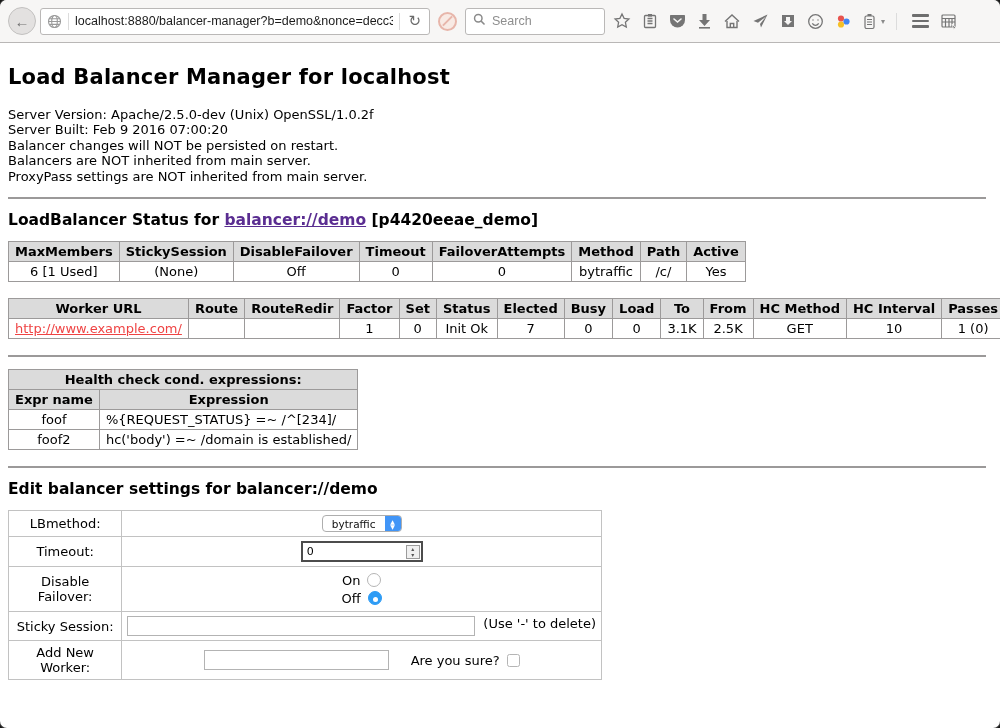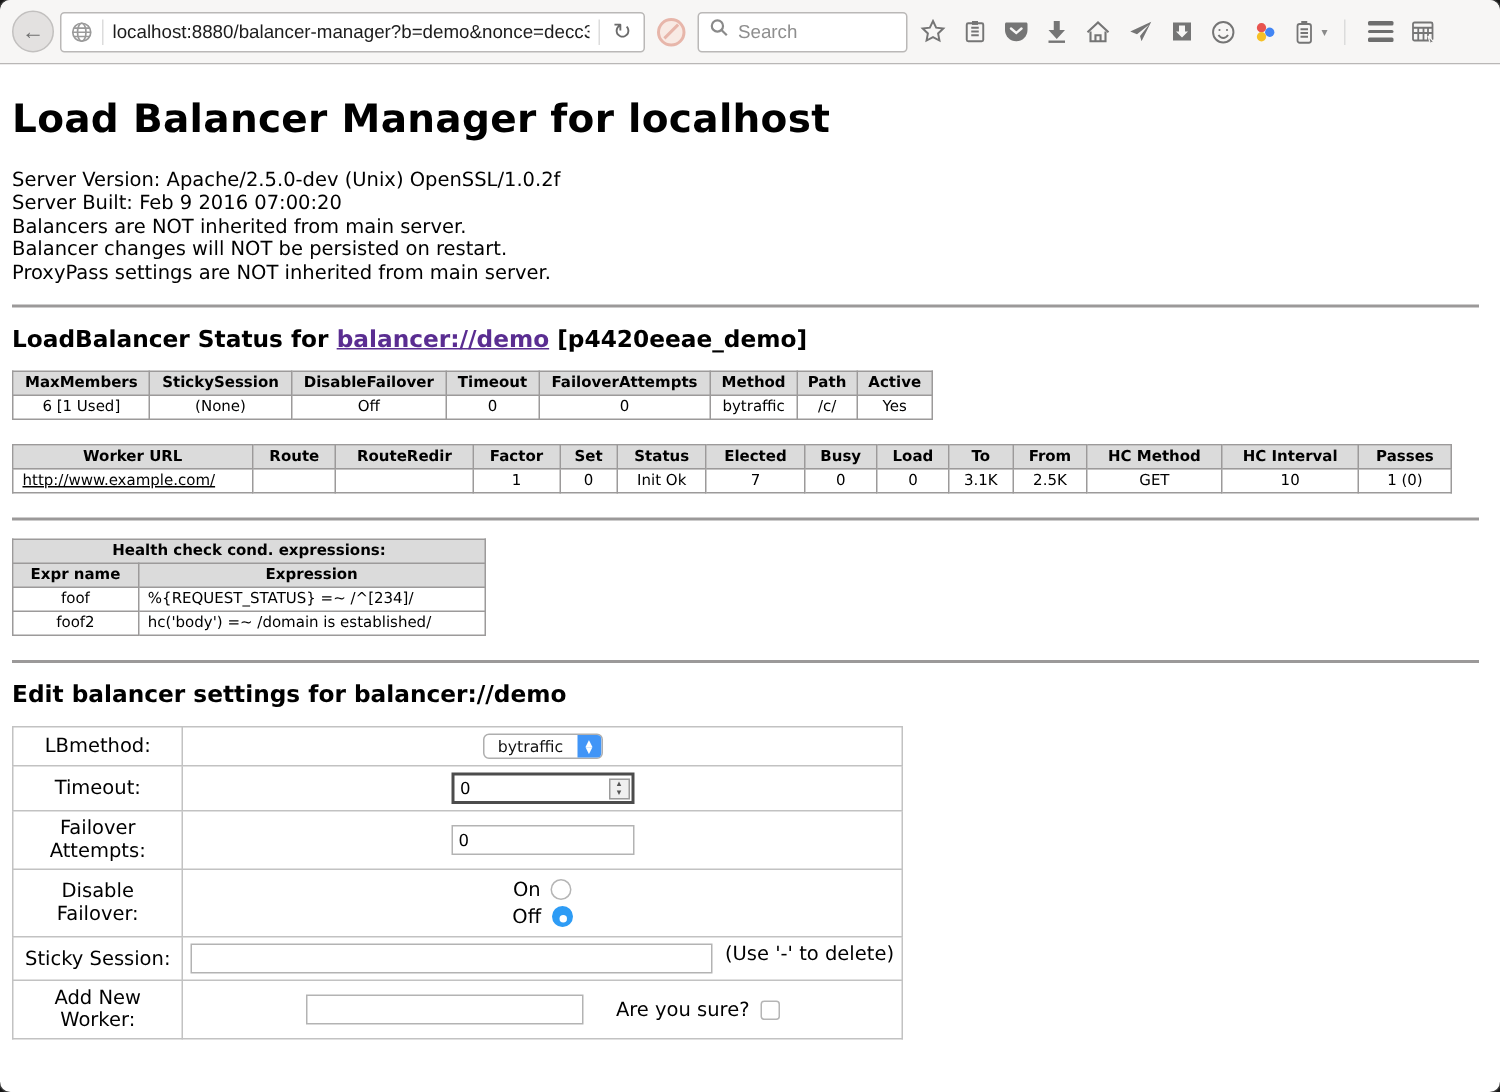--- a/index.html
+++ b/index.html
@@ -27,34 +27,34 @@
   .searchbar input { border:none; outline:none; width:90px; font-size:12.5px; color:#333; font-family:"Liberation Sans",sans-serif; background:transparent; }
   .searchbar input::placeholder { color:#8e8e8e; }
   .toolicons { display:flex; align-items:center; gap:11px; color:#757575; }
   .toolicons svg { display:block; }
   .caret { font-size:8px; color:#8a8a8a; margin-left:-6px; }
   .hamburger { display:flex; flex-direction:column; gap:3px; margin-left:4px; }
   .hamburger i { width:17px; height:2.5px; background:#6e6e6e; border-radius:1px; }
 
   
   .content { background:#fff; height:652px; padding:12px 10px 0 8px; font-family:"DejaVu Sans", sans-serif; color:#000; }
-  h1.page-title { font-size:26px; font-weight:bold; margin:10px 0 18px 0; letter-spacing:0.2px; }
+  h1.page-title { font-size:21px; font-weight:bold; margin:10px 0 18px 0; letter-spacing:0.2px; }
   .server-info div { font-size:13px; line-height:15.4px; }
   hr.rule { border:none; height:2px; background:#9b9999; margin:13px 2px 12px 0; width:978px; }
   h3.sec { font-size:15.5px; font-weight:bold; margin:4px 0 12px 0; }
   h3.sec a { color:#5a2d91; }
 
-  table.data { border-collapse:collapse; font-size:10px; margin-bottom:16px;padding-left:28px; }
+  table.data { border-collapse:collapse; font-size:13px; margin-bottom:16px;padding-left:28px; }
   table.data th, table.data td { border:1px solid #9c9a9a; padding:2px 6px; text-align:center; white-space:nowrap; }
   table.data th { background:#dbdbdb; font-weight:bold; }
   table.data { border:1px solid #6e6c6c; }
   table.balancer { width:614px; }
   table.worker  { width:960px; }
   table.worker td.urlcell, table.worker a { text-align:left; }
-  a.plink { color:#000000; text-decoration:underline; }
+  a.plink { color:#ef4444; text-decoration:underline; }
   table.health { width:316px; margin-top:2px; }
   table.health td.expr { text-align:left; }
 
   table.form { width:594px; border-collapse:collapse; border:1px solid #a9a9a9; font-size:13px; margin-bottom:12px; }
   table.form td { border:1px solid #c2c2c2; padding:4px 3px; }
   td.flabel { width:117px; text-align:center; }
   td.fctl { text-align:center; }
 
   .mac-select { display:inline-flex; align-items:center; width:80px; height:17px; background:#fff; border:1px solid #aeaeae; border-radius:4px; overflow:hidden; vertical-align:middle; }
   .mac-select .sel-text { flex:1; font-size:10.5px; text-align:center; color:#111; }
@@ -190,22 +190,22 @@
       </span>
     </div>
   </div>
 
   <div class="content">
     <h1 class="page-title">Load Balancer Manager for localhost</h1>
 
     <div class="server-info">
       <div>Server Version: Apache/2.5.0-dev (Unix) OpenSSL/1.0.2f</div>
       <div>Server Built: Feb 9 2016 07:00:20</div>
+      <div>Balancer changes will NOT be persisted on restart.</div>
       <div>Balancers are NOT inherited from main server.</div>
-      <div>Balancer changes will NOT be persisted on restart.</div>
       <div>ProxyPass settings are NOT inherited from main server.</div>
     </div>
 
     <hr class="rule">
 
     <h3 class="sec"><span>LoadBalancer Status for </span><a href="#" class="plink">balancer://demo</a><span> [p4420eeae_demo]</span></h3>
 
     <table class="data balancer">
       <tbody>
           <tr>
@@ -310,26 +310,20 @@
       <tr>
         <td class="flabel">Timeout:</td>
         <td class="fctl">
           <span class="numwrap">
             <input class="num" value="0" style="">
             <span class="spin">▴<br>▾</span>
           </span>
         </td>
       </tr>
       <tr>
-        <td class="flabel">Failover Attempts:</td>
-        <td class="fctl">
-          <input class="txt w-fail" value="0" style="">
-        </td>
-      </tr>
-      <tr>
         <td class="flabel">Disable Failover:</td>
         <td class="fctl">
           <div class="radio-line">
                 <span>On</span>
                 <span class="radio"></span>
               </div>
           <div class="radio-line">
                 <span>Off</span>
                 <span class="radio on"></span>
               </div>

